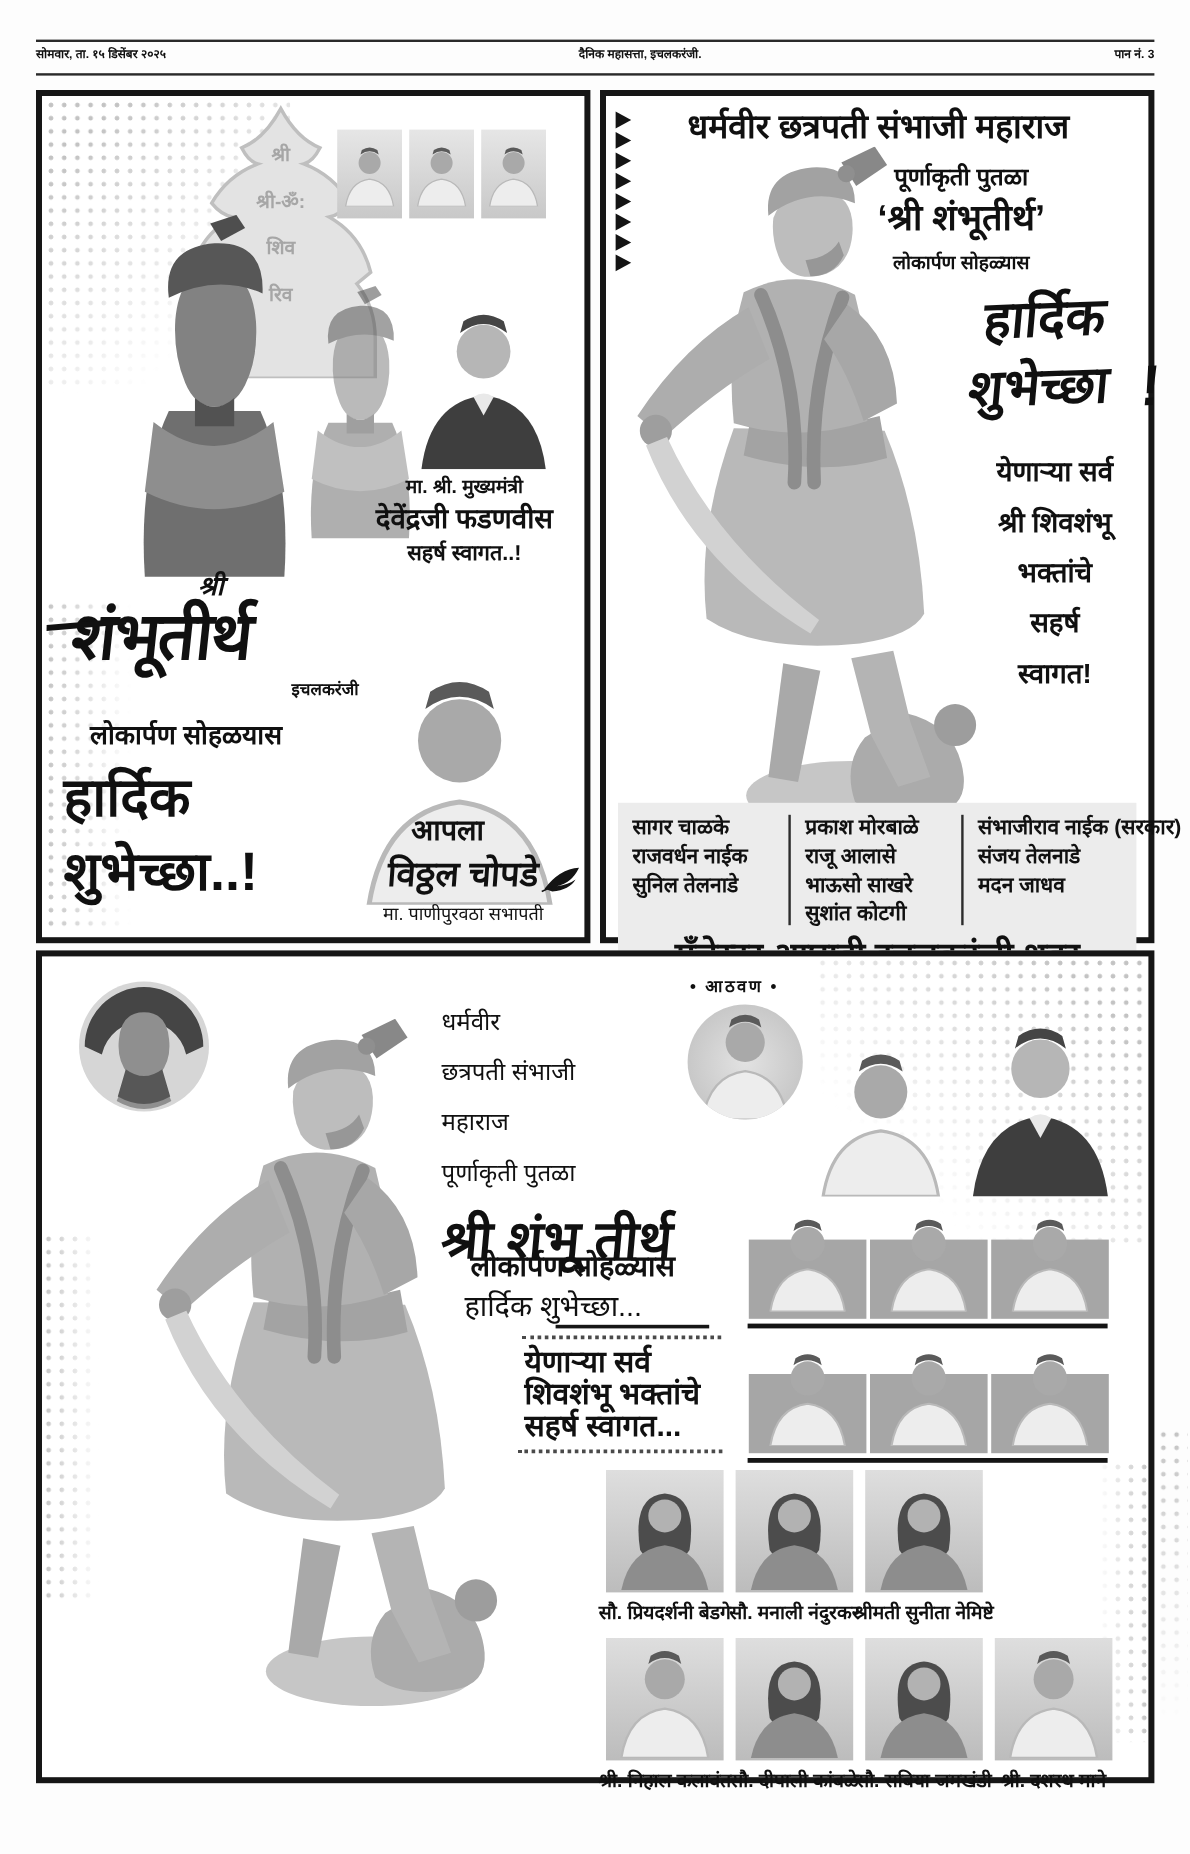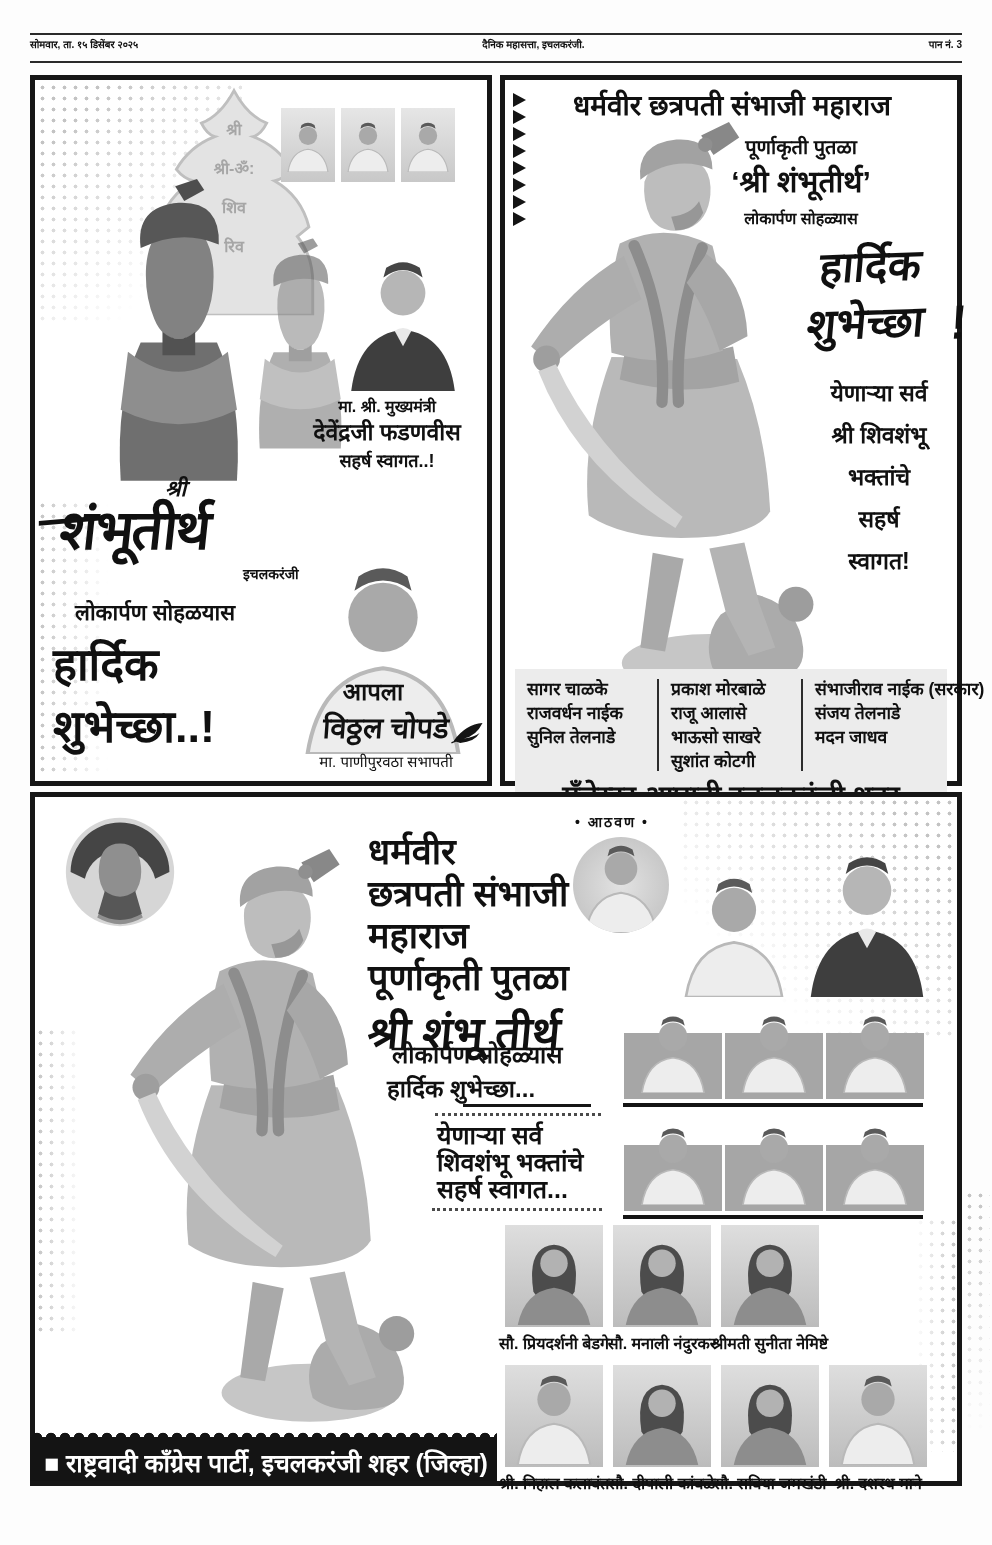--- a/index.html
+++ b/index.html
@@ -87,24 +87,24 @@
   .col{flex:0 0 auto;min-width:118px;}
   .col.c3{flex:1;}
   .nm{font-size:17.5px;font-weight:800;line-height:24px;white-space:nowrap;}
   .vdiv{width:2px;background:#2c2c2c;margin:2px 12px;}
   .rOrg{text-align:center;font-size:29px;font-weight:900;margin-top:2px;white-space:nowrap;}
   
   .sketch{position:absolute;left:28px;top:18px;width:114px;height:114px;}
   .sketch svg{width:100%;height:100%;}
   .sBig{left:8px;top:52px;width:440px;height:580px;}
   .bTitle{position:absolute;left:333px;top:34px;width:245px;}
-  .bTitle .tl{font-size:36px;font-weight:700;line-height:42px;white-space:nowrap;}
+  .bTitle .tl{font-size:20px;font-weight:400;line-height:42px;white-space:nowrap;}
   .bName{position:absolute;left:333px;top:204px;font-size:44px;font-weight:900;transform:skewX(-5deg);white-space:nowrap;}
   .bEv1{position:absolute;left:357px;top:238px;font-size:24px;font-weight:800;white-space:nowrap;}
-  .bEv2{position:absolute;left:352px;top:272px;font-size:24px;font-weight:700;white-space:nowrap;}
+  .bEv2{position:absolute;left:352px;top:272px;font-size:24px;font-weight:400;white-space:nowrap;}
   .bEv1{top:240px;} .bEv2{top:274px;}
   .uline{position:absolute;left:428px;top:307px;width:128px;height:3px;background:#161616;}
   .dotted{position:absolute;height:0;border-top:3px dotted #4a4a4a;}
   .dd1{left:400px;top:316px;width:166px;}
   .dd2{left:397px;top:411px;width:170px;}
   .bWel{position:absolute;left:402px;top:325px;}
   .bWel .wl{font-size:25px;font-weight:800;line-height:27px;white-space:nowrap;}
   .mem{position:absolute;left:540px;top:15px;font-size:14px;font-weight:800;letter-spacing:2px;}
   .circ{left:538px;top:40px;width:96px;height:96px;border-radius:50%;background:radial-gradient(#e2e2e2,#bdbdbd);}
   .pA{left:634px;top:50px;width:130px;height:170px;}
@@ -500,18 +500,15 @@
         <div class="mph">
           <svg class="uman" viewBox="0 0 100 100">
               <use href="#sym-person-light"></use>
             </svg>
 
         </div>
         <div class="mname">श्री. दशरथ माने</div>
       </div>
       </div>
 
-    <div class="band">
-      <span>■ राष्ट्रवादी काँग्रेस पार्टी, इचलकरंजी शहर (जिल्हा)</span>
-    </div>
   </section>
 
 </div>
 
 </body></html>

